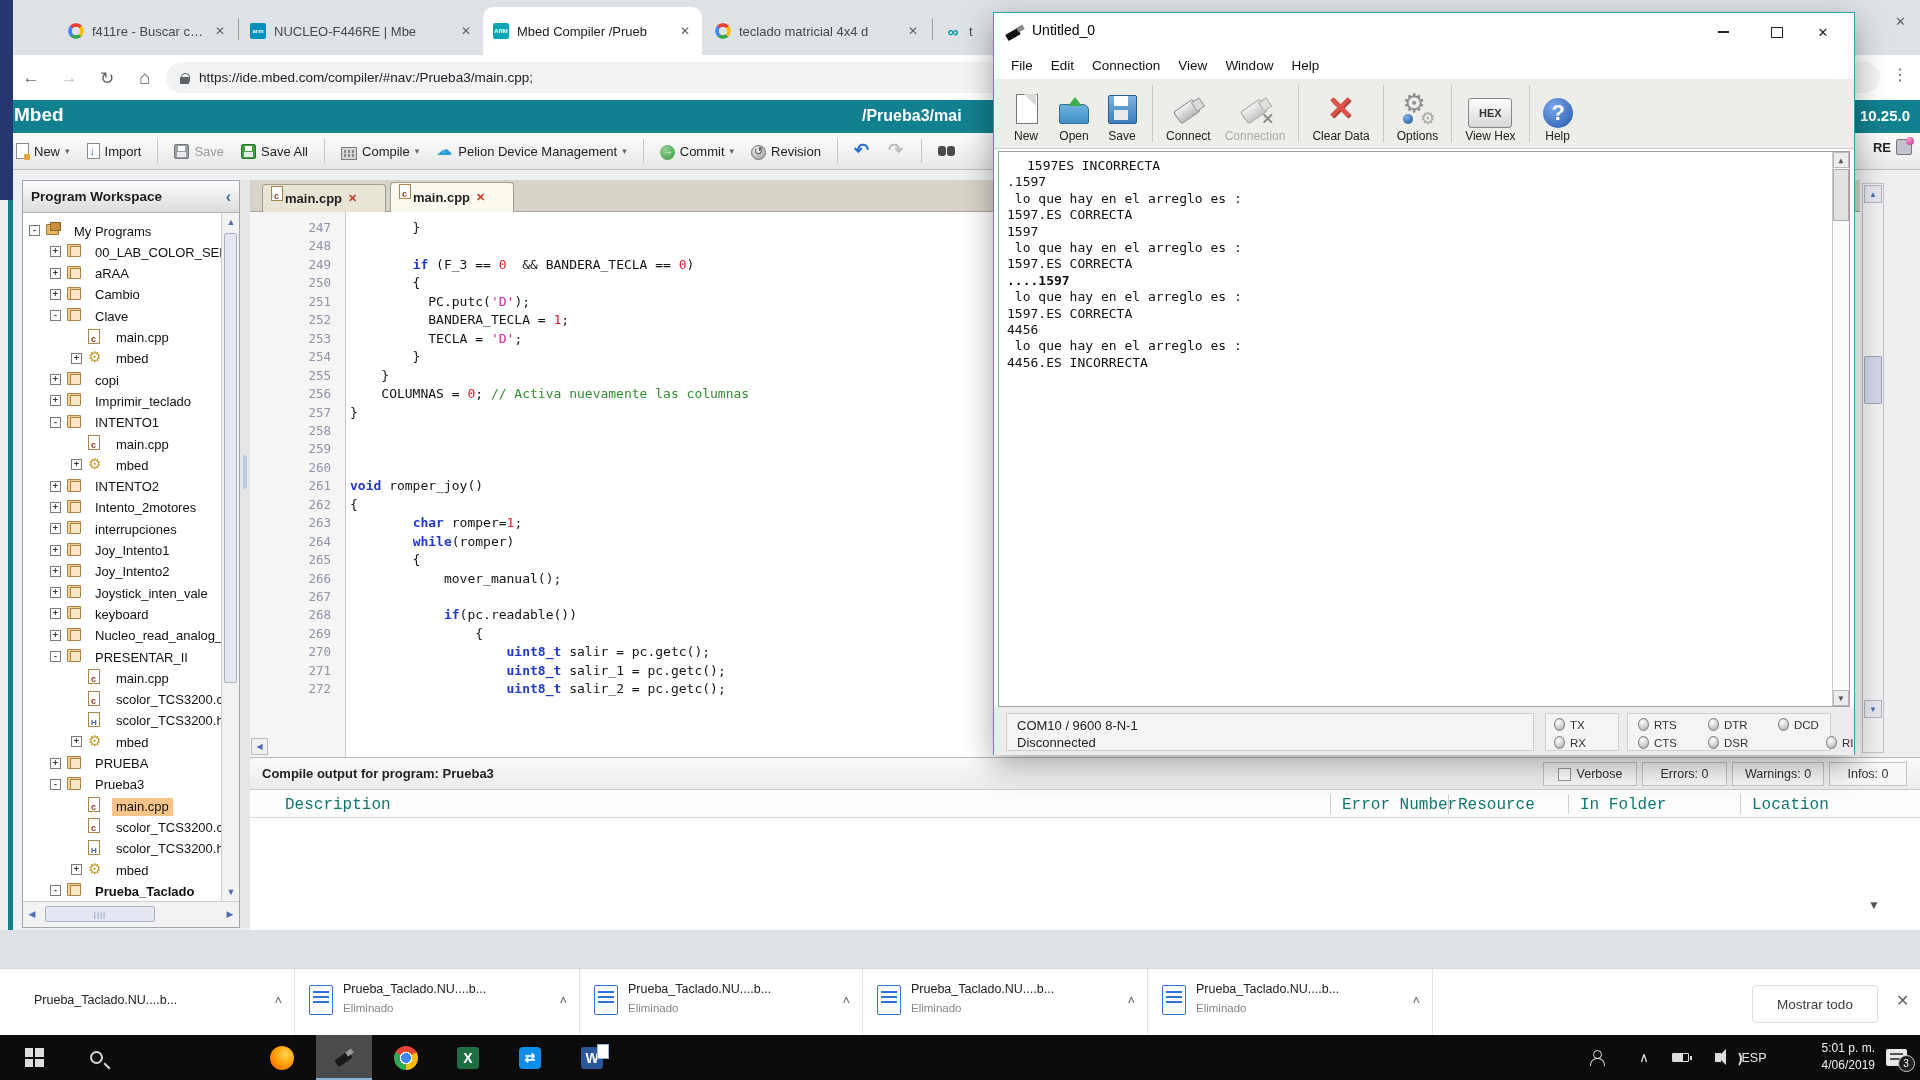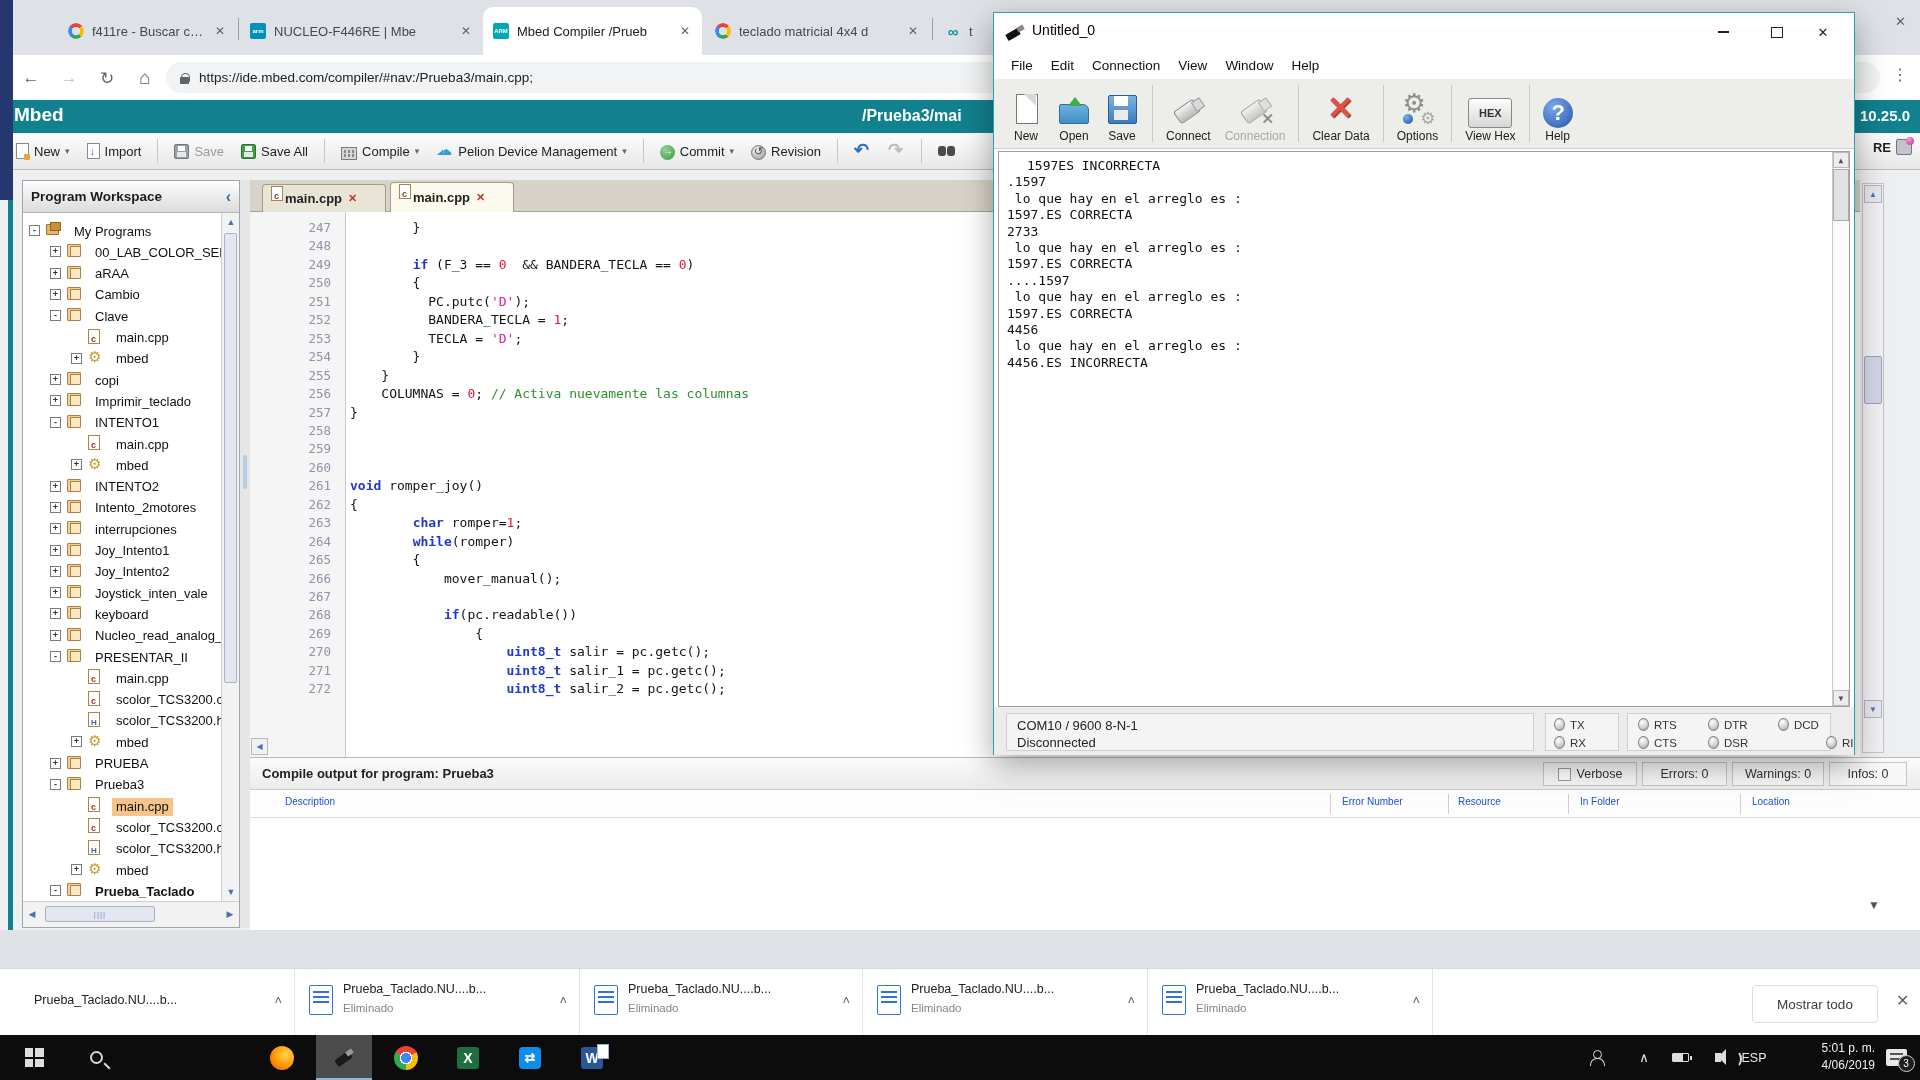--- a/index.html
+++ b/index.html
@@ -120,21 +120,21 @@
   #ed-up{top:1px;} #ed-down{top:516px;}
   #ed-thumb{position:absolute;left:1px;top:172px;width:18px;height:48px;background:#d3d6e6;border:1px solid #9aa2be;border-radius:2px;}
 
   
   #compile{position:absolute;left:250px;top:757px;width:1670px;height:173px;background:#fff;border-top:1px solid #b9b9b9;}
   #cp-header{position:absolute;left:0;top:0;width:100%;height:32px;background:linear-gradient(#fbfbfb,#ebebeb);border-bottom:1px solid #cccccc;}
   #cp-title{position:absolute;left:12px;top:8px;font-size:13px;font-weight:bold;color:#222;}
   .cp-cell{position:absolute;top:4px;height:24px;background:#f7f7f7;border:1px solid #c6c6c6;font-size:12.5px;color:#333;display:flex;align-items:center;justify-content:center;gap:6px;}
   #cp-verbose-box{width:13px;height:13px;background:#fff;border:1px solid #999;}
   #cp-cols{position:absolute;left:0;top:32px;width:100%;height:28px;background:#fdfdfd;border-bottom:1px solid #d9d9d9;}
-  .cp-col{position:absolute;top:6px;font-size:10px;color:#1d4ed8;}
+  .cp-col{position:absolute;top:6px;font-size:16px;color:#0f766e;font-family:Liberation Mono, monospace;}
   .cp-colsep{position:absolute;top:4px;width:1px;height:20px;background:#d0d0d0;}
   #cp-tabsrow{position:absolute;left:0;top:129px;width:100%;height:38px;background:#f4f2e8;border-top:1px solid #c9c6b8;}
   .cp-tab{position:absolute;top:5px;height:32px;display:flex;align-items:center;justify-content:center;font-size:12.5px;color:#333;background:#efede2;border:1px solid #bcb8a8;border-bottom:none;}
   .cp-tab.active{background:#fff;}
   .cp-tab.active::after{content:"";position:absolute;left:0;bottom:0;width:100%;height:3px;background:#f0a030;}
   #cp-chevron{position:absolute;right:40px;top:140px;font-size:12px;color:#555;}
 
   
   #mbed-status{position:absolute;left:0;top:930px;width:1920px;height:38px;background:#f3f3f3;border-top:1px solid #c8c8c8;}
   #mbed-status::after{content:"";position:absolute;left:0;bottom:0;width:100%;height:3px;background:#12818f;}
@@ -753,24 +753,24 @@
           <span class="cticon ci-help"></span>
           <span class="lbl">Help</span>
         </div>
       </div>
     <div id="ct-terminal">
       <div id="ct-lines">
           <div class="tline" style="top: 6px; margin-left: 20px;">1597ES INCORRECTA</div>
           <div class="tline" style="top: 22.4px;">.1597</div>
           <div class="tline" style="top: 38.8px;"> lo que hay en el arreglo es :</div>
           <div class="tline" style="top: 55.2px;">1597.ES CORRECTA</div>
-          <div class="tline" style="top: 71.6px;">2733</div>
+          <div class="tline" style="top: 71.6px;">1597</div>
           <div class="tline" style="top: 88px;"> lo que hay en el arreglo es :</div>
           <div class="tline" style="top: 104.4px;">1597.ES CORRECTA</div>
-          <div class="tline" style="top: 120.8px;">....1597</div>
+          <div class="tline" style="top: 120.8px; font-weight: bold;">....1597</div>
           <div class="tline" style="top: 137.2px;"> lo que hay en el arreglo es :</div>
           <div class="tline" style="top: 153.6px;">1597.ES CORRECTA</div>
           <div class="tline" style="top: 170px;">4456</div>
           <div class="tline" style="top: 186.4px;"> lo que hay en el arreglo es :</div>
           <div class="tline" style="top: 202.8px;">4456.ES INCORRECTA</div>
         </div>
       <div id="ct-vscroll">
         <div class="ct-sarr" style="top:0">▲</div>
         <div id="ct-vthumb"></div>
         <div class="ct-sarr" style="bottom:0">▼</div>

